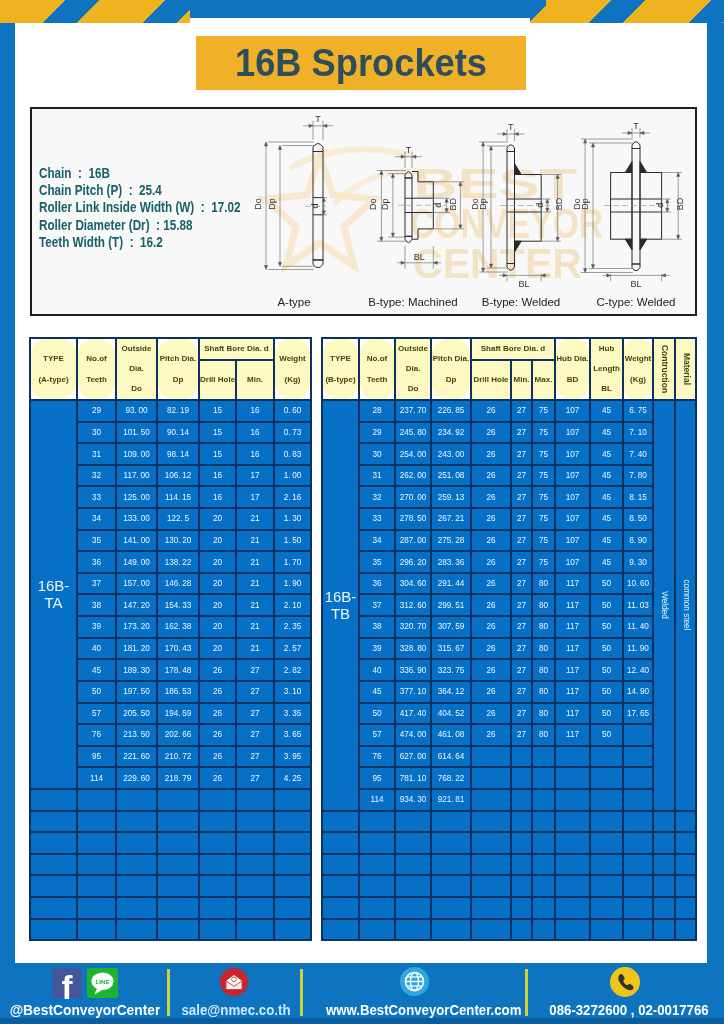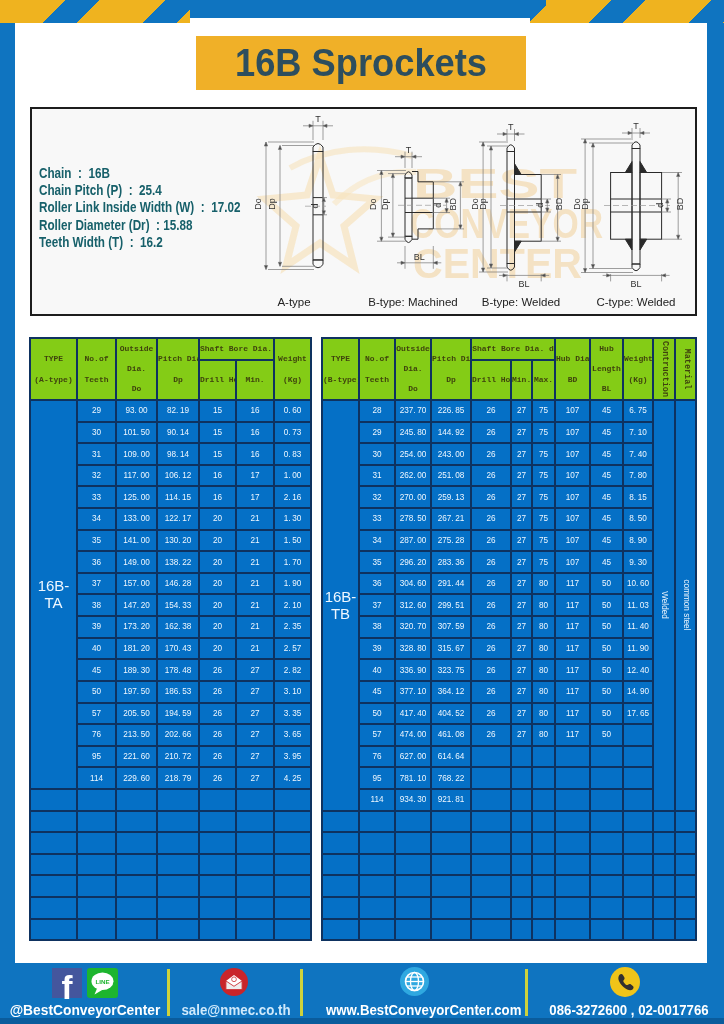--- a/index.html
+++ b/index.html
@@ -1,22 +1,22 @@
 <!DOCTYPE html>
 <html><head><meta charset="utf-8">
 <style>
 html,body{margin:0;padding:0;}
 body{width:724px;height:1024px;position:relative;overflow:hidden;
  background:#0f74c0;font-family:"Liberation Sans",sans-serif;}
 .abs{position:absolute;}
 table{border-collapse:collapse;table-layout:fixed;}
 td{border:2px solid #0e3260;padding:0;text-align:center;vertical-align:middle;overflow:hidden;}
 .dt td{background:#0570c6;color:#eef7ff;font-size:8.2px;font-weight:normal;height:19.62px;}
-.dt td.hd{background:#84cc16;color:#3f430e;font-size:8px;font-weight:bold;line-height:1.3;white-space:nowrap;font-family:Liberation Mono, monospace;}
-.dt td.h2{line-height:21px;}
+.dt td.hd{background:#fef9c3;color:#3f430e;font-size:8px;font-weight:bold;line-height:1.3;white-space:nowrap;}
+.dt td.h2{line-height:21px;border-radius:19px;}
 .dt td.h3{line-height:20px;}
 .dt td.type{font-size:15px;}
 .vcell{position:relative;}
 .v{position:absolute;left:50%;top:50%;transform:translate(-50%,-50%) rotate(90deg);white-space:nowrap;font-size:8.2px;color:#eef7ff;}
 .vh{position:absolute;left:50%;top:50%;transform:translate(-50%,-50%) rotate(90deg);white-space:nowrap;font-size:8.5px;font-weight:bold;color:#3f430e;}
 </style></head>
 <body>
 
 <div class="abs" style="left:0;top:0;width:724px;height:1024px;background:#0f74c0;"></div>
 
@@ -348,21 +348,21 @@
         <td>33</td>
         <td>125. 00</td>
         <td>114. 15</td>
         <td>16</td>
         <td>17</td>
         <td>2. 16</td>
       </tr>
 <tr>
         <td>34</td>
         <td>133. 00</td>
-        <td>122. 17</td>
+        <td>122. 5</td>
         <td>20</td>
         <td>21</td>
         <td>1. 30</td>
       </tr>
 <tr>
         <td>35</td>
         <td>141. 00</td>
         <td>130. 20</td>
         <td>20</td>
         <td>21</td>
@@ -573,21 +573,21 @@
         <td rowspan="19" class="vcell">
           <span class="v">Welded</span>
         </td>
         <td rowspan="19" class="vcell">
           <span class="v">common steel</span>
         </td>
       </tr>
 <tr>
         <td>29</td>
         <td>245. 80</td>
-        <td>144. 92</td>
+        <td>234. 92</td>
         <td>26</td>
         <td>27</td>
         <td>75</td>
         <td>107</td>
         <td>45</td>
         <td>7. 10</td>
       </tr>
 <tr>
         <td>30</td>
         <td>254. 00</td>

